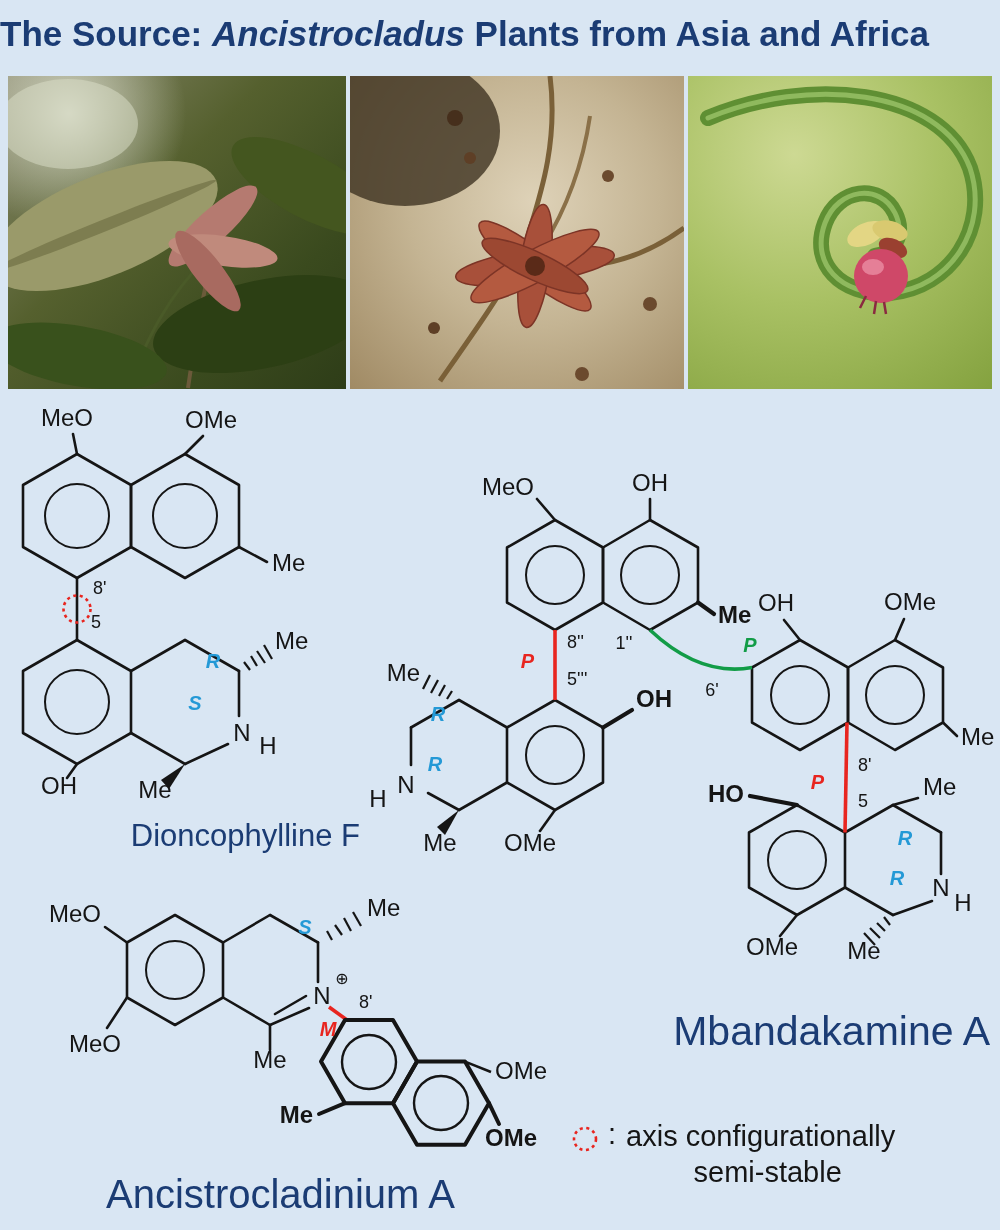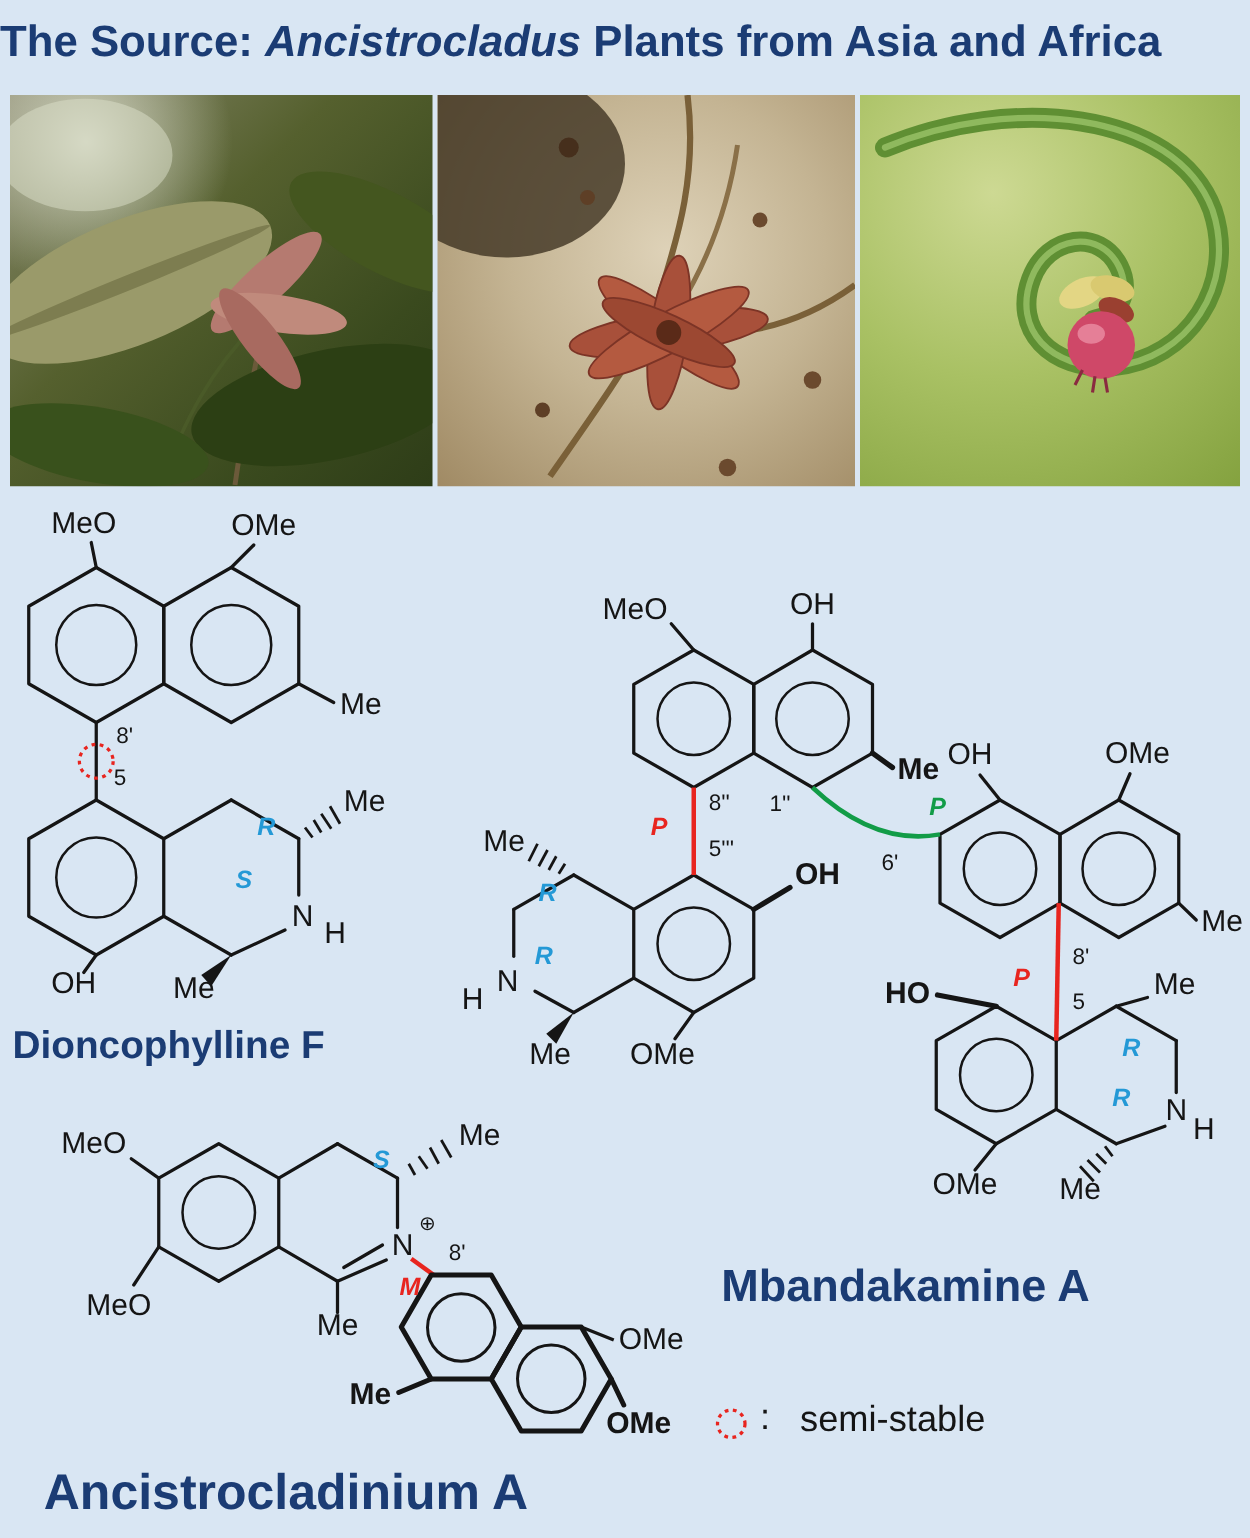--- a/index.html
+++ b/index.html
@@ -32,23 +32,23 @@
   .hash{stroke:#151515;stroke-width:2.2;}
   .wedge{fill:#151515;stroke:none;}
   .dot-circle{stroke:#e8251f;stroke-width:2.6;fill:none;stroke-dasharray:3 3.6;}
   text{font-family:"Liberation Sans",sans-serif;fill:#151515;}
   .al{font-size:24px;}
   .b{font-weight:bold;}
   .pos{font-size:18px;}
   .st{font-size:20px;font-style:italic;font-weight:bold;fill:#2499d6;}
   .ax{font-size:20px;font-style:italic;font-weight:bold;fill:#e8251f;}
   .gx{fill:#129c47;}
-  .caption{position:absolute;font-weight:bold;color:#1b3c74;text-align:left;}
+  .caption{position:absolute;font-weight:normal;color:#1b3c74;text-align:right;}
   #cap-dionco{left:10px;top:818px;width:350px;font-size:31px;}
-  #cap-mbanda{left:577px;top:1008px;width:390px;font-size:36px;}
+  #cap-mbanda{left:600px;top:1008px;width:390px;font-size:41px;}
   #cap-ancistro{left:35px;top:1172px;width:420px;font-size:40px;}
   .legend{position:absolute;left:570px;top:1118px;width:410px;font-size:29px;color:#151515;display:flex;align-items:flex-start;}
   .legend .sym{margin-top:6px;margin-right:8px;flex:none;}
   .legend .colon{margin-right:10px;}
   .legend .lines div{line-height:1.25;}
   .legend .lines div:last-child{padding-left:14px;text-align:center;}
 </style>
 </head>
 <body>
 
@@ -294,15 +294,16 @@
   <text class="al b" x="460" y="266">OMe</text>
 </svg>
 <div class="caption" id="cap-ancistro">Ancistrocladinium A</div>
 
 <div class="legend">
   <svg class="sym" width="30" height="30" viewBox="0 0 30 30">
     <circle class="dot-circle" cx="15" cy="15" r="11"></circle>
   </svg>
   <span class="colon">:</span>
   <div class="lines">
+    <div>axis configurationally</div>
     <div>semi-stable</div>
   </div>
 </div>
 
 </body></html>

